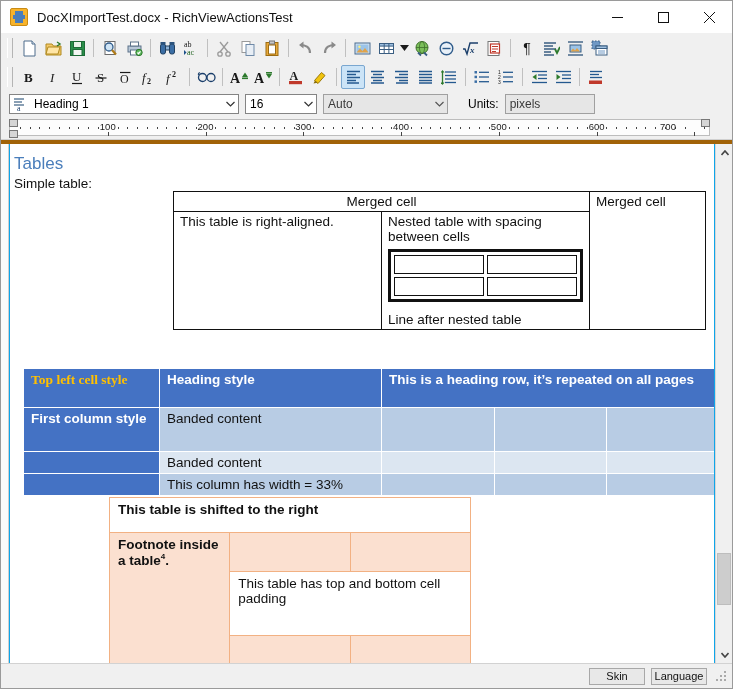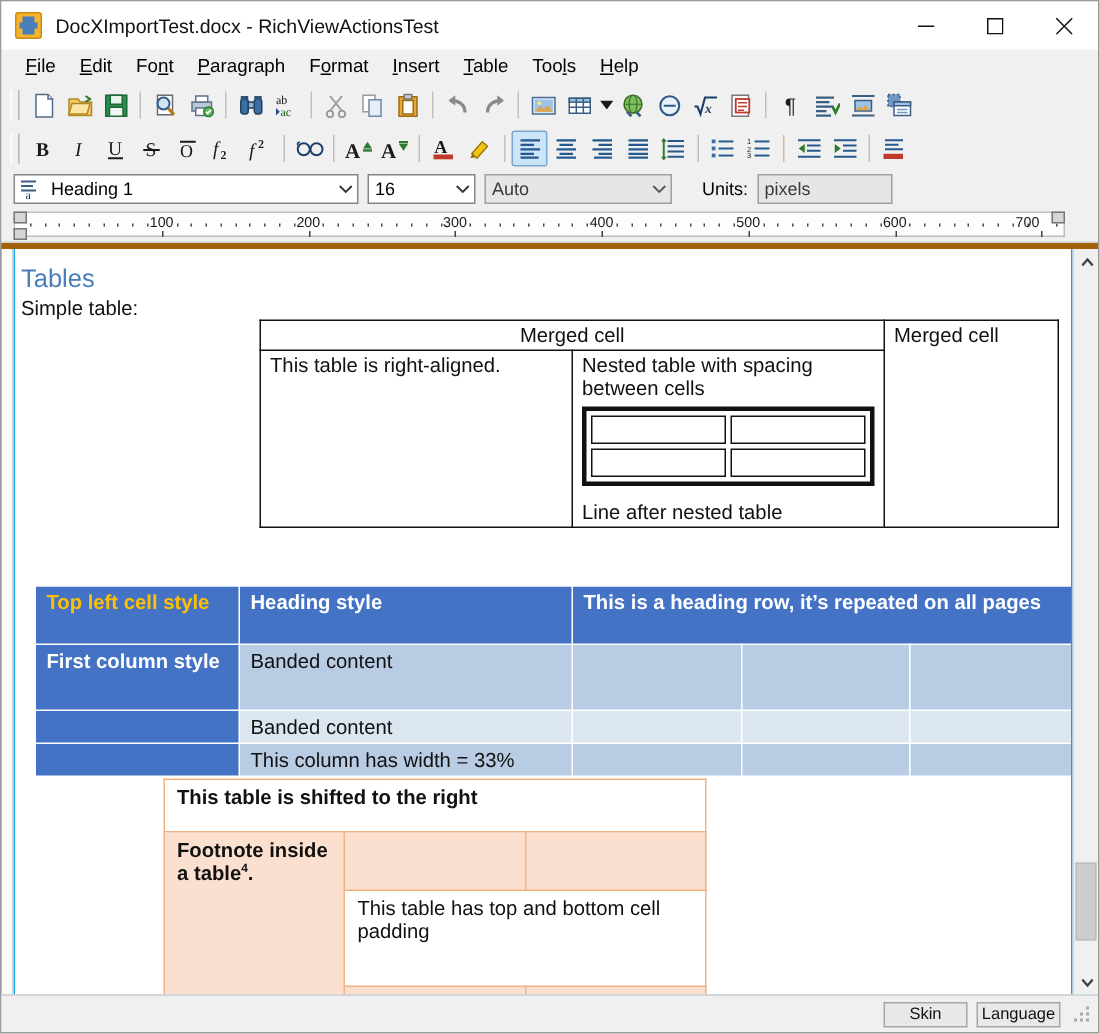--- a/index.html
+++ b/index.html
@@ -219,31 +219,20 @@
       </div>
       <div class="wc">
         <svg width="11" height="11" viewBox="0 0 11 11">
             <line x1="0" y1="0" x2="11" y2="11" stroke="#111" stroke-width="1"></line>
             <line x1="11" y1="0" x2="0" y2="11" stroke="#111" stroke-width="1"></line>
           </svg>
       </div>
     </div>
   </div>
 
-  <div class="menubar">
-    <div class="menuitem"><u>F</u><span>ile</span></div>
-    <div class="menuitem"><u>E</u><span>dit</span></div>
-    <div class="menuitem">Fo<u>n</u>t</div>
-    <div class="menuitem"><u>P</u>aragraph</div>
-    <div class="menuitem">F<u>o</u>rmat</div>
-    <div class="menuitem"><u>I</u>nsert</div>
-    <div class="menuitem"><u>T</u>able</div>
-    <div class="menuitem">Too<u>l</u>s</div>
-    <div class="menuitem"><u>H</u>elp</div>
-  </div>
 
   <div class="toolbar row1">
     <div class="tgrip"></div>
 
     <div class="tb">
       <svg width="17" height="17" viewBox="0 0 17 17">
           <path d="M3 1h8l3 3v12H3z" fill="#fff" stroke="#4e6d8c" stroke-width="1"></path>
           <path d="M11 1v3h3" fill="#dce6f1" stroke="#4e6d8c" stroke-width="1"></path>
         </svg>
     </div>
@@ -751,21 +740,21 @@
         <div class="rtick" style="left: 664.783px; top: 7px; width: 1px; height: 2px;"></div>
         <div class="rtick" style="left: 674.559px; top: 7px; width: 1px; height: 2px;"></div>
         <div class="rtick" style="left: 684.336px; top: 12px; width: 1px; height: 4px;"></div>
         <div class="rtick" style="left: 694.112px; top: 7px; width: 1px; height: 2px;"></div>
         <div class="rnum" style="left: 97.7622px;">100</div>
         <div class="rnum" style="left: 195.524px;">200</div>
         <div class="rnum" style="left: 293.287px;">300</div>
         <div class="rnum" style="left: 391.049px;">400</div>
         <div class="rnum" style="left: 488.811px;">500</div>
         <div class="rnum" style="left: 586.573px;">600</div>
-        <div class="rnum" style="left: 675px;">700</div>
+        <div class="rnum" style="left: 658px;">700</div>
         <div class="rmark" style="left: -1px; top: -1px;"></div>
         <div class="rmark" style="left: -1px; top: 10px;"></div>
         <div class="rmark" style="right: -1px; top: -1px;"></div>
       </div>
   </div>
 
   <div class="docarea">
     <div class="leftgutter"></div>
 
     <div class="page">
@@ -800,21 +789,21 @@
               <div>Line after nested table</div>
             </td>
           </tr>
         </tbody>
           </table>
 
 
         <table class="t2">
           <tbody>
               <tr>
-            <td class="hdr hdr-topleft" style="width:121px;height:32px;">Top left cell style</td>
+            <td class="hdr hdr-topleft" style="width:121px;height:32px;font-family:Liberation Serif, serif;">Top left cell style</td>
             <td class="hdr" style="width:207px;">Heading style</td>
             <td class="hdr" colspan="3">This is a heading row, it’s repeated on all pages</td>
           </tr>
           <tr>
             <td class="firstcol" style="height:37px;">First column style</td>
             <td class="band-a">Banded content</td>
             <td class="band-a" style="width:123px;"></td>
             <td class="band-a" style="width:123px;"></td>
             <td class="band-a"></td>
           </tr>

